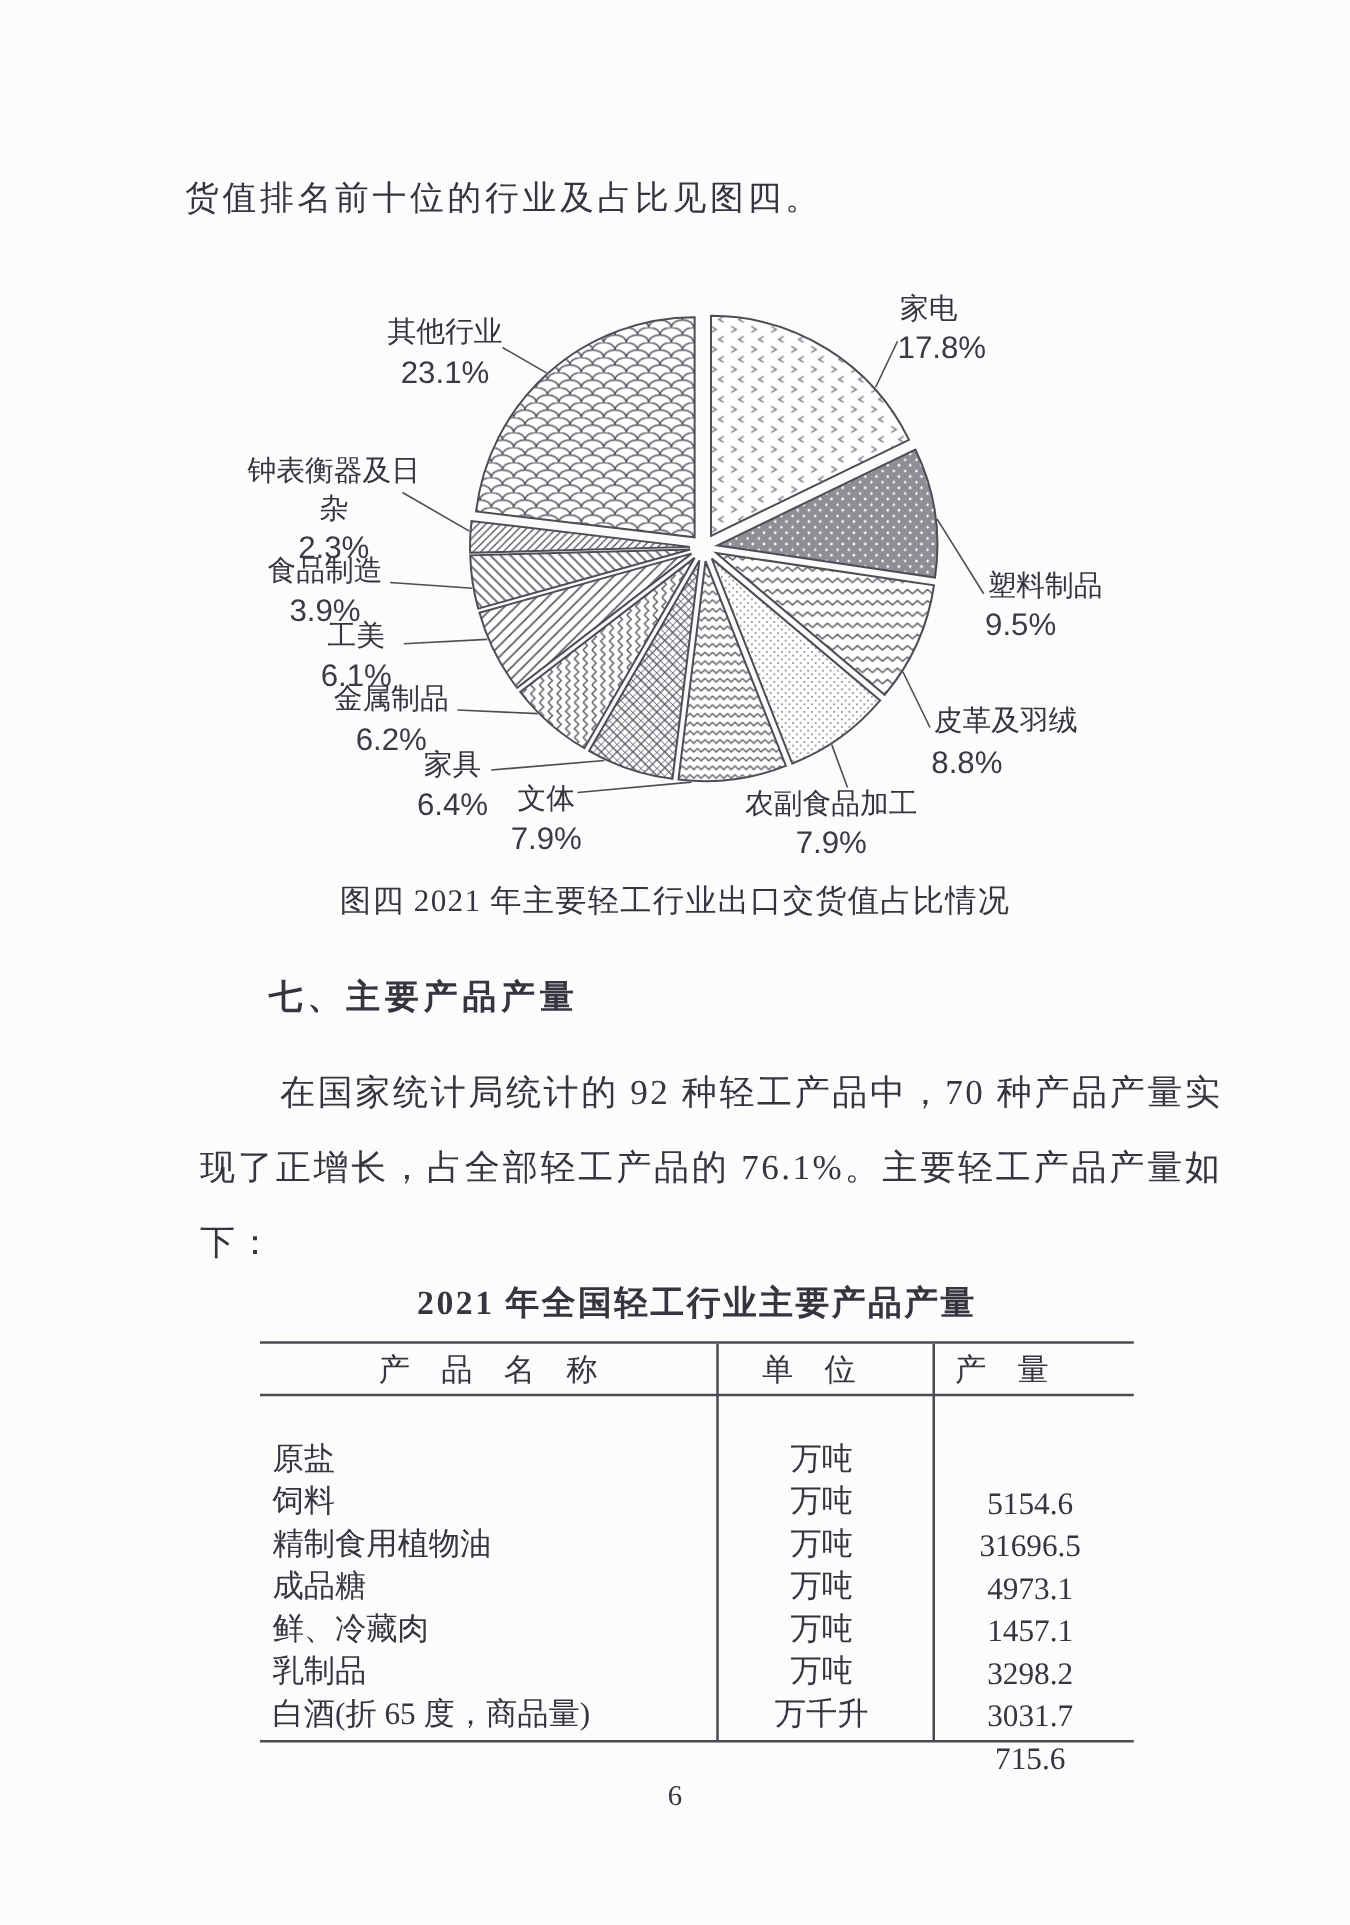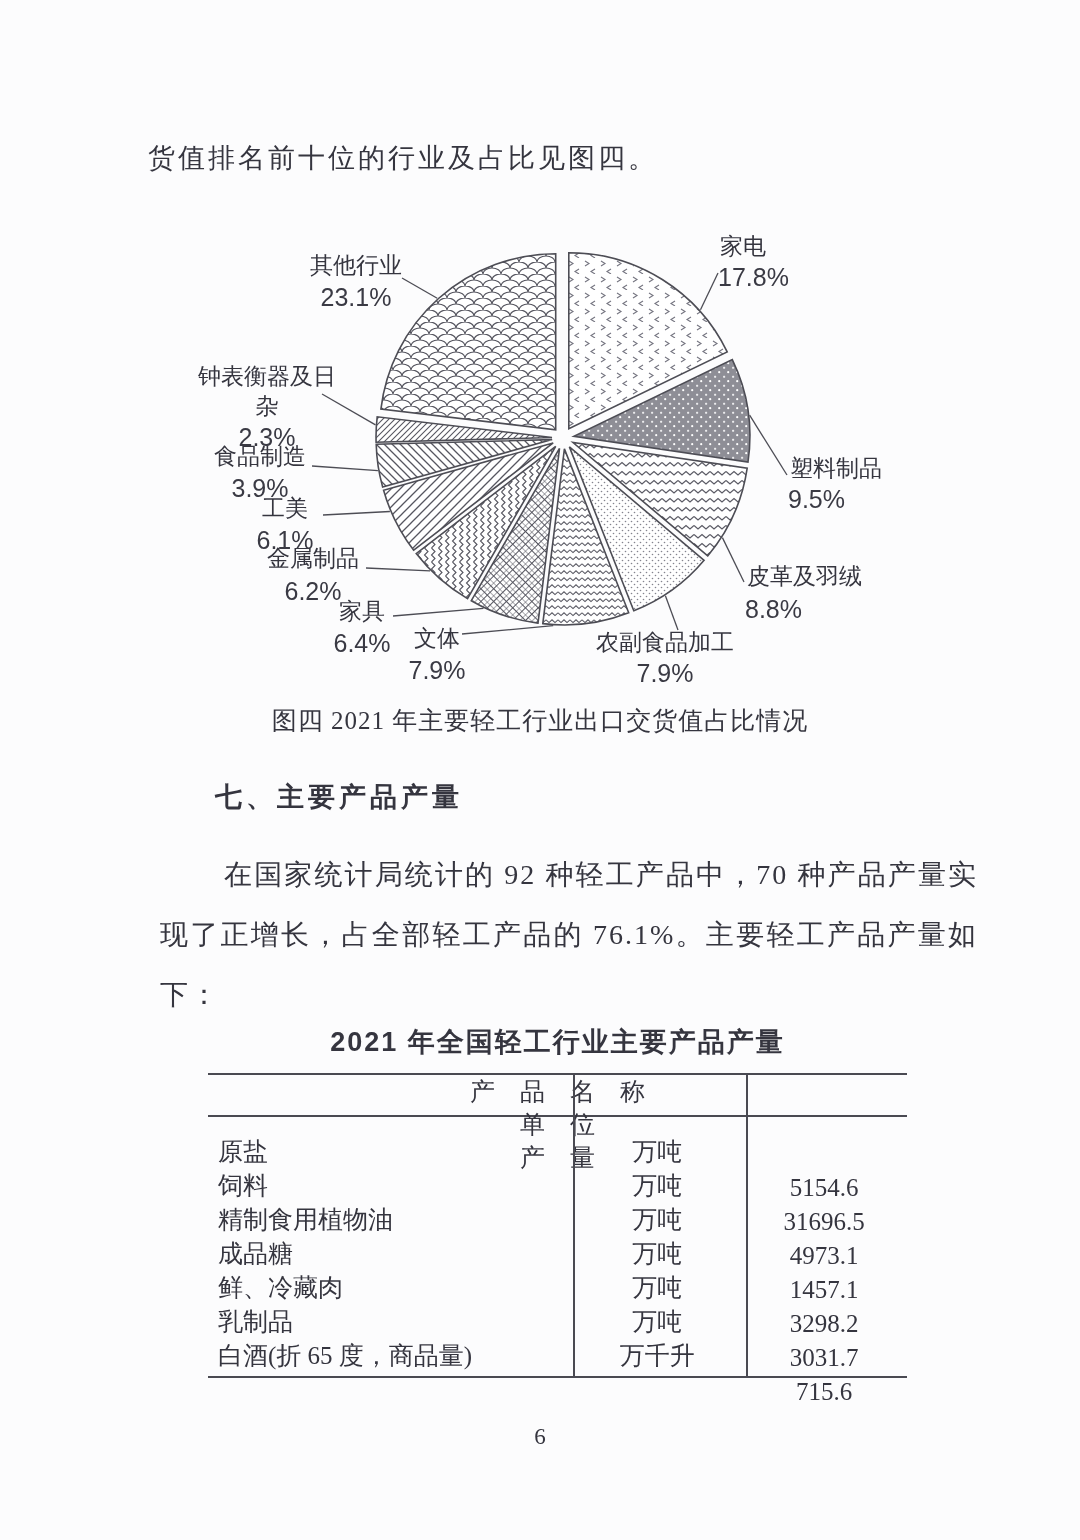--- a/index.html
+++ b/index.html
@@ -9,28 +9,28 @@
   .intro{position:absolute;left:148px;top:140px;font-size:27px;letter-spacing:3px;white-space:nowrap;}
   .fig-wrap{position:absolute;left:150px;top:226px;width:780px;height:474px;}
   .fig-caption{position:absolute;left:0;top:704px;width:1080px;text-align:center;font-size:25px;letter-spacing:1px;}
   .section-heading{position:absolute;left:215px;top:779px;font-size:27px;font-weight:700;letter-spacing:4px;
        font-family:Liberation Mono, monospace;}
   .para{position:absolute;left:160px;top:845px;width:818px;font-size:28px;}
   .para .pline{height:60px;line-height:60px;letter-spacing:2px;white-space:nowrap;}
   .para .pline.just{text-align:justify;text-align-last:justify;white-space:normal;}
   .para .pline.indent{padding-left:64px;}
   .tbl-title{position:absolute;left:208px;top:1024px;width:699px;text-align:center;font-size:27px;font-weight:700;
-       letter-spacing:2px;font-family:Liberation Sans, sans-serif;}
+       letter-spacing:2px;font-family:Liberation Serif, serif;}
   .tbl{position:absolute;left:208px;top:1073px;width:699px;border-top:2px solid #4a4a52;border-bottom:2px solid #4a4a52;}
-  .tbl-header{display:flex;height:40px;border-bottom:2px solid #4a4a52;align-items:center;font-size:25px;flex-direction:column;}
+  .tbl-header{display:flex;height:40px;border-bottom:2px solid #4a4a52;align-items:center;font-size:25px;}
   .hc{letter-spacing:0;}
   .hc1{width:365px;text-align:center;}
   .hc2{width:148px;text-align:center;}
   .hc3{width:161px;text-align:center;}
-  .tbl-body{padding-top:18px;padding-bottom:3px;}
+  .tbl-body{padding-top:34px;padding-bottom:3px;}
   .t-row{display:flex;height:34px;line-height:34px;font-size:25px;}
   .c1{width:365px;padding-left:10px;box-sizing:border-box;white-space:nowrap;}
   .c2{width:188px;text-align:center;}
   .c3{width:161px;text-align:center;padding-right:8px;box-sizing:border-box;margin-top:36px;}
   .vline{position:absolute;top:0;bottom:0;width:0;border-left:2px solid #4a4a52;}
   .vline.v1{left:365px;}
   .vline.v2{left:538px;}
   .page-num{position:absolute;left:0;top:1424px;width:1080px;text-align:center;font-size:23px;}
   svg text.zh{font-family:"Liberation Serif","DejaVu Serif",serif;font-size:23px;fill:#35353f;}
   svg text.pct{font-family:"Liberation Sans","DejaVu Sans",sans-serif;font-size:25px;fill:#3a3a44;}

